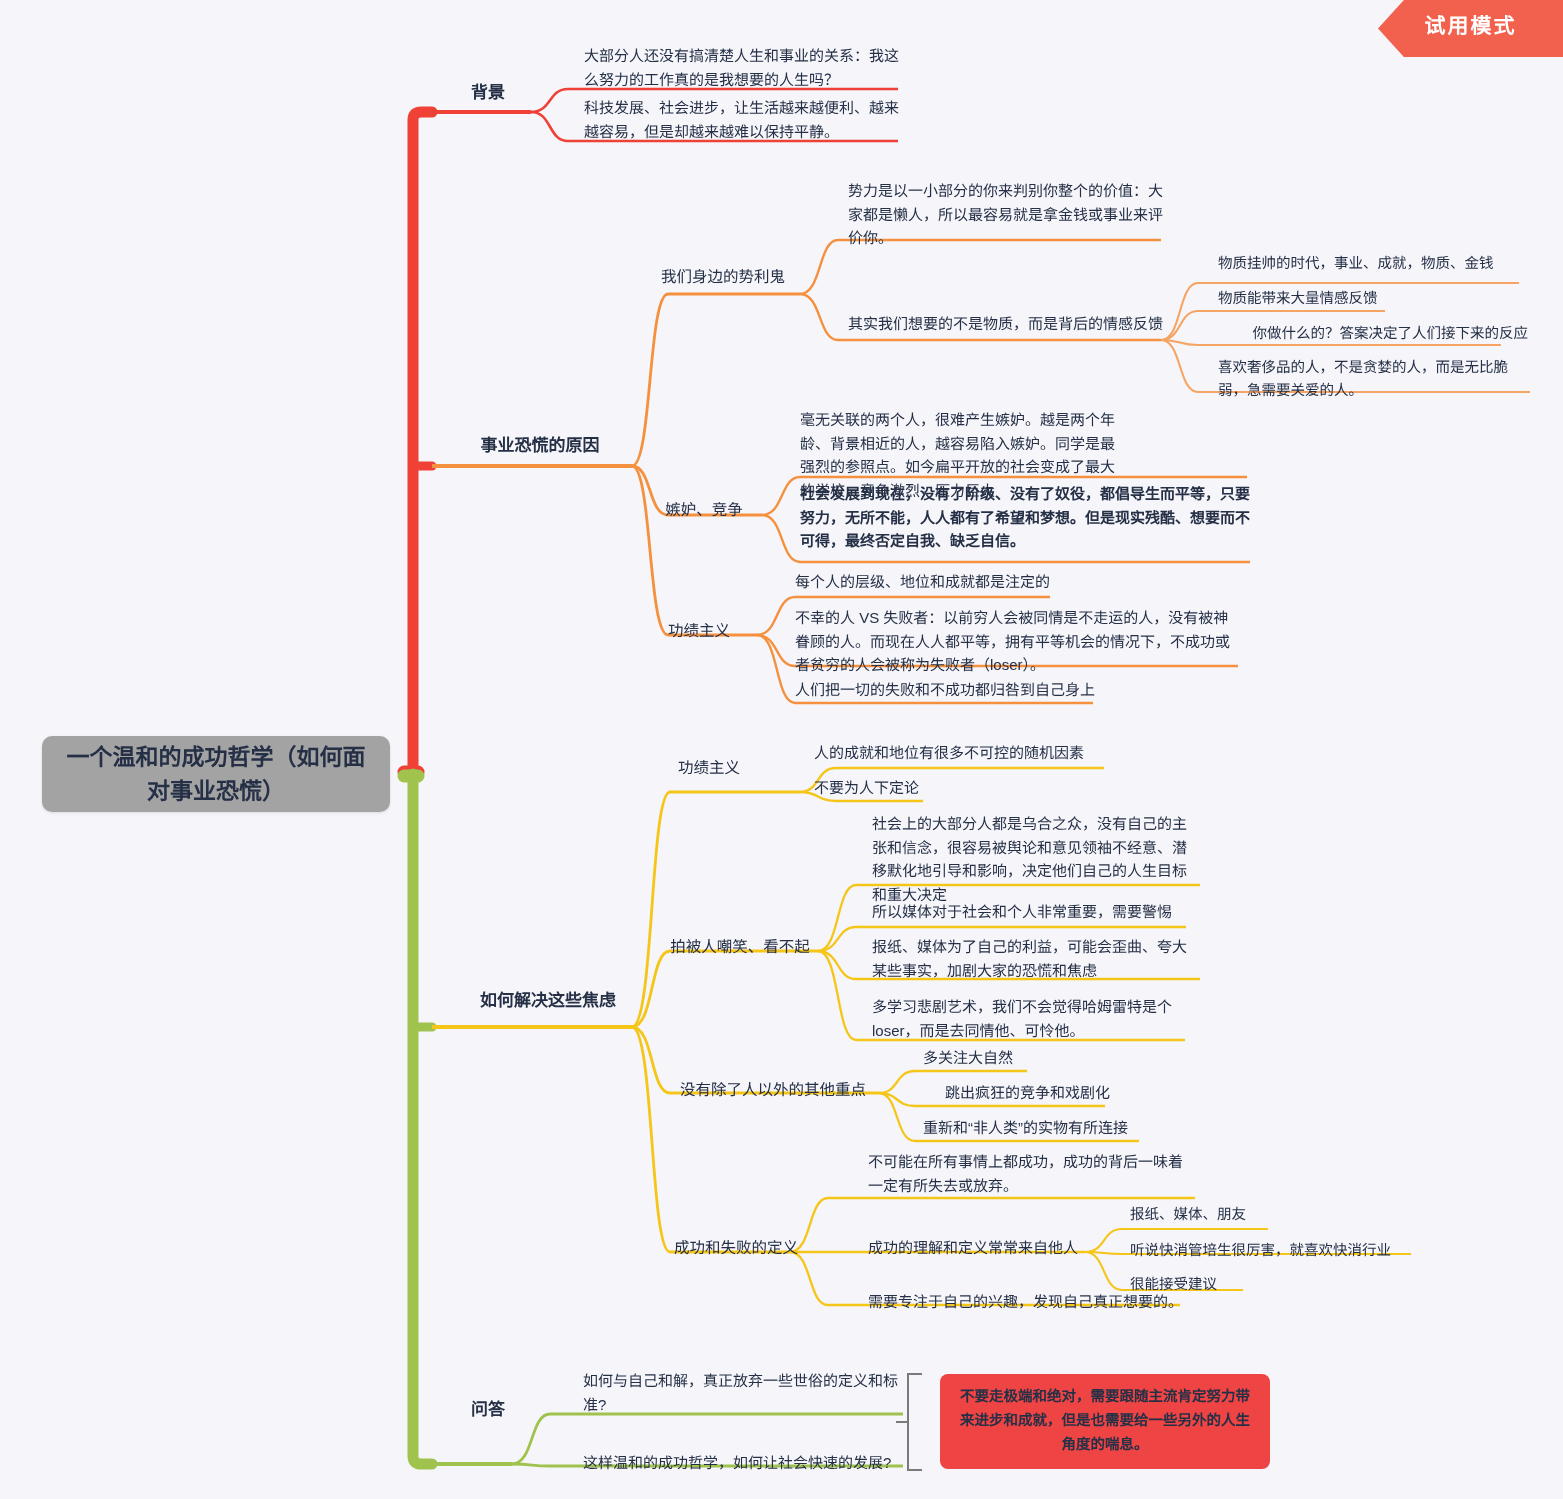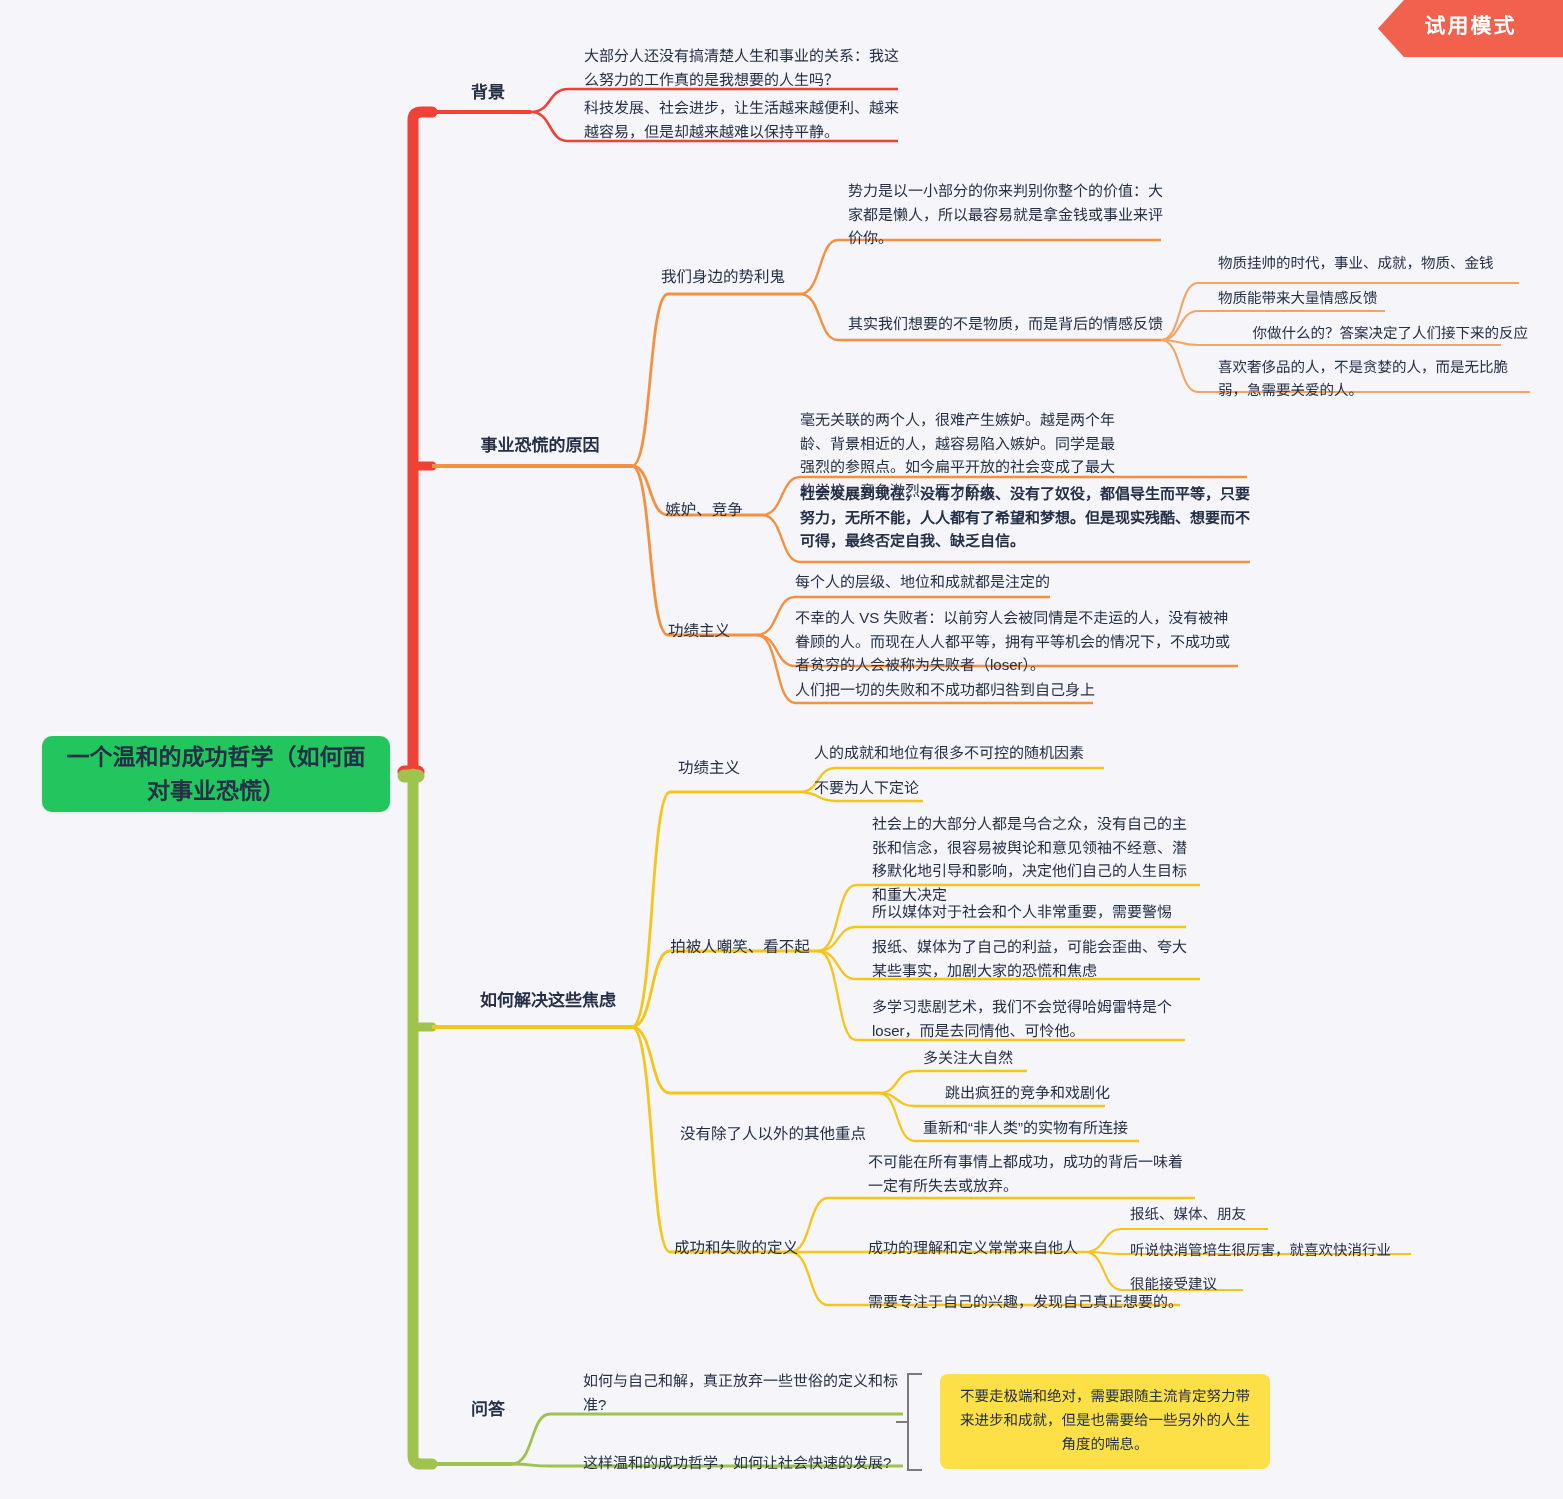--- a/index.html
+++ b/index.html
@@ -11,21 +11,21 @@
     overflow:hidden;
     position:relative;
   }
   #canvas{position:absolute;left:0;top:0;width:1563px;height:1499px;}
   #wires{position:absolute;left:0;top:0;width:1563px;height:1499px;pointer-events:none;}
 
   .node{position:absolute;color:#253046;box-sizing:border-box;}
 
   
   .root{
-    background:#22c55e;
+    background:#a3a3a3;
     border-radius:10px;
     font-weight:bold;
     font-size:23px;
     line-height:34px;
     text-align:center;
     display:flex;align-items:center;justify-content:center;
     box-shadow:0 1px 3px rgba(0,0,0,.10);
     padding:8px 14px;
   }
   
@@ -43,23 +43,23 @@
     clip-path:polygon(14% 0, 100% 0, 100% 100%, 14% 100%, 0 50%);
     color:#fff;text-align:center;
   }
   .ribbon .rb-title{font-size:21px;font-weight:bold;letter-spacing:2px;margin-top:9px;}
   .ribbon .rb-sub{font-size:13px;letter-spacing:.5px;margin-top:18px;opacity:.95;}
   .ribbon .rb-sub b{font-weight:bold;}
 
   
   .summary{
     position:absolute;
-    background:#fde047;
+    background:#ef4444;
     border-radius:8px;
-    font-size:14.5px;line-height:24px;font-weight:normal;
+    font-size:14.5px;line-height:24px;font-weight:bold;
     color:#253046;text-align:center;
     padding:10px 14px;box-sizing:border-box;
   }
 </style>
 </head>
 <body>
 
 <div id="canvas">
 
   <svg id="wires" viewBox="0 0 1563 1499" xmlns="http://www.w3.org/2000/svg">
@@ -172,21 +172,21 @@
   <div class="node lvl2" style="left:650px;top:756px;width:118px;">功绩主义</div>
   <div class="node lvl3" style="left:814px;top:741px;width:300px;">人的成就和地位有很多不可控的随机因素</div>
   <div class="node lvl3" style="left:814px;top:776px;width:220px;">不要为人下定论</div>
 
   <div class="node lvl2" style="left:650px;top:935px;width:180px;">拍被人嘲笑、看不起</div>
   <div class="node lvl3" style="left:872px;top:812px;width:322px;">社会上的大部分人都是乌合之众，没有自己的主张和信念，很容易被舆论和意见领袖不经意、潜移默化地引导和影响，决定他们自己的人生目标和重大决定</div>
   <div class="node lvl3" style="left:872px;top:900px;width:320px;">所以媒体对于社会和个人非常重要，需要警惕</div>
   <div class="node lvl3" style="left:872px;top:935px;width:318px;">报纸、媒体为了自己的利益，可能会歪曲、夸大某些事实，加剧大家的恐慌和焦虑</div>
   <div class="node lvl3" style="left:872px;top:995px;width:320px;">多学习悲剧艺术，我们不会觉得哈姆雷特是个loser，而是去同情他、可怜他。</div>
 
-  <div class="node lvl2" style="left:650px;top:1122px;width:226px;padding-left:20px;">没有除了人以外的其他重点</div>
+  <div class="node lvl2" style="left:650px;top:1078px;width:226px;padding-left:20px;">没有除了人以外的其他重点</div>
   <div class="node lvl3" style="left:923px;top:1046px;width:260px;">多关注大自然</div>
   <div class="node lvl3" style="left:923px;top:1081px;width:260px;margin-left:22px;">跳出疯狂的竞争和戏剧化</div>
   <div class="node lvl3" style="left:923px;top:1116px;width:260px;">重新和“非人类”的实物有所连接</div>
 
   <div class="node lvl2" style="left:650px;top:1236px;width:172px;">成功和失败的定义</div>
   <div class="node lvl3" style="left:868px;top:1150px;width:326px;">不可能在所有事情上都成功，成功的背后一味着一定有所失去或放弃。</div>
   <div class="node lvl3" style="left:868px;top:1236px;width:240px;">成功的理解和定义常常来自他人</div>
   <div class="node lvl4" style="left:1130px;top:1203px;width:290px;">报纸、媒体、朋友</div>
   <div class="node lvl4" style="left:1130px;top:1239px;width:290px;">听说快消管培生很厉害，就喜欢快消行业</div>
   <div class="node lvl4" style="left:1130px;top:1273px;width:290px;">很能接受建议</div>

